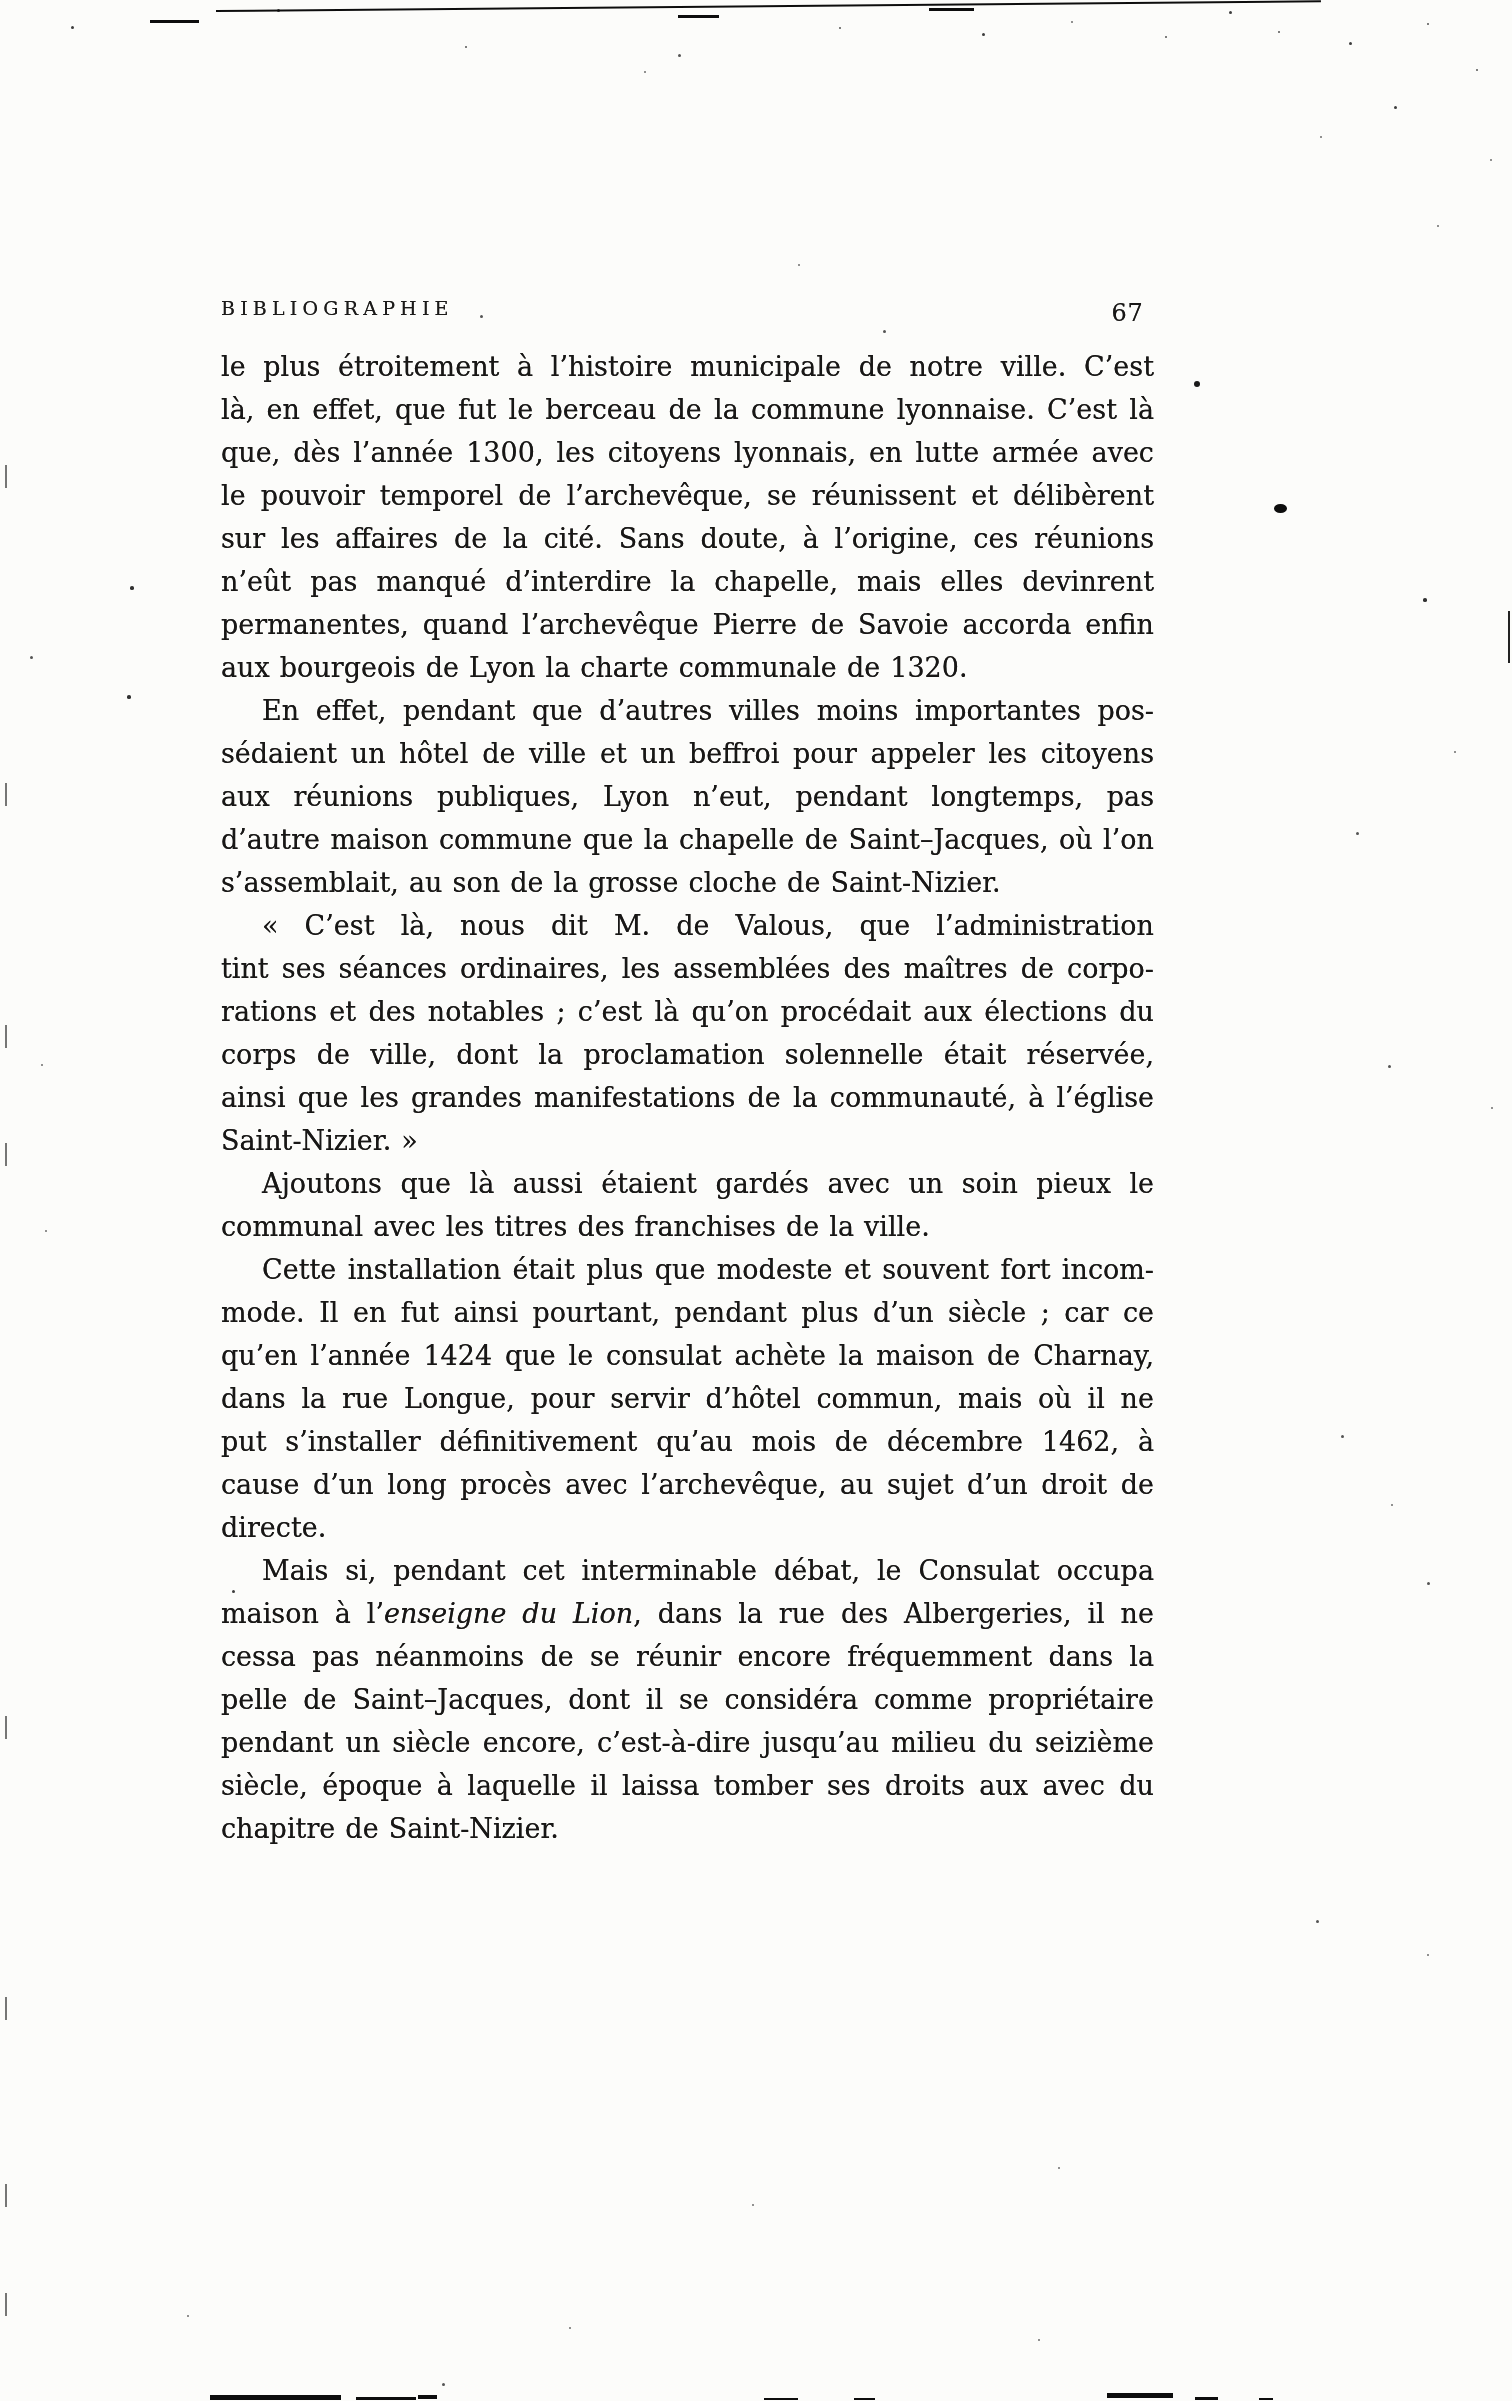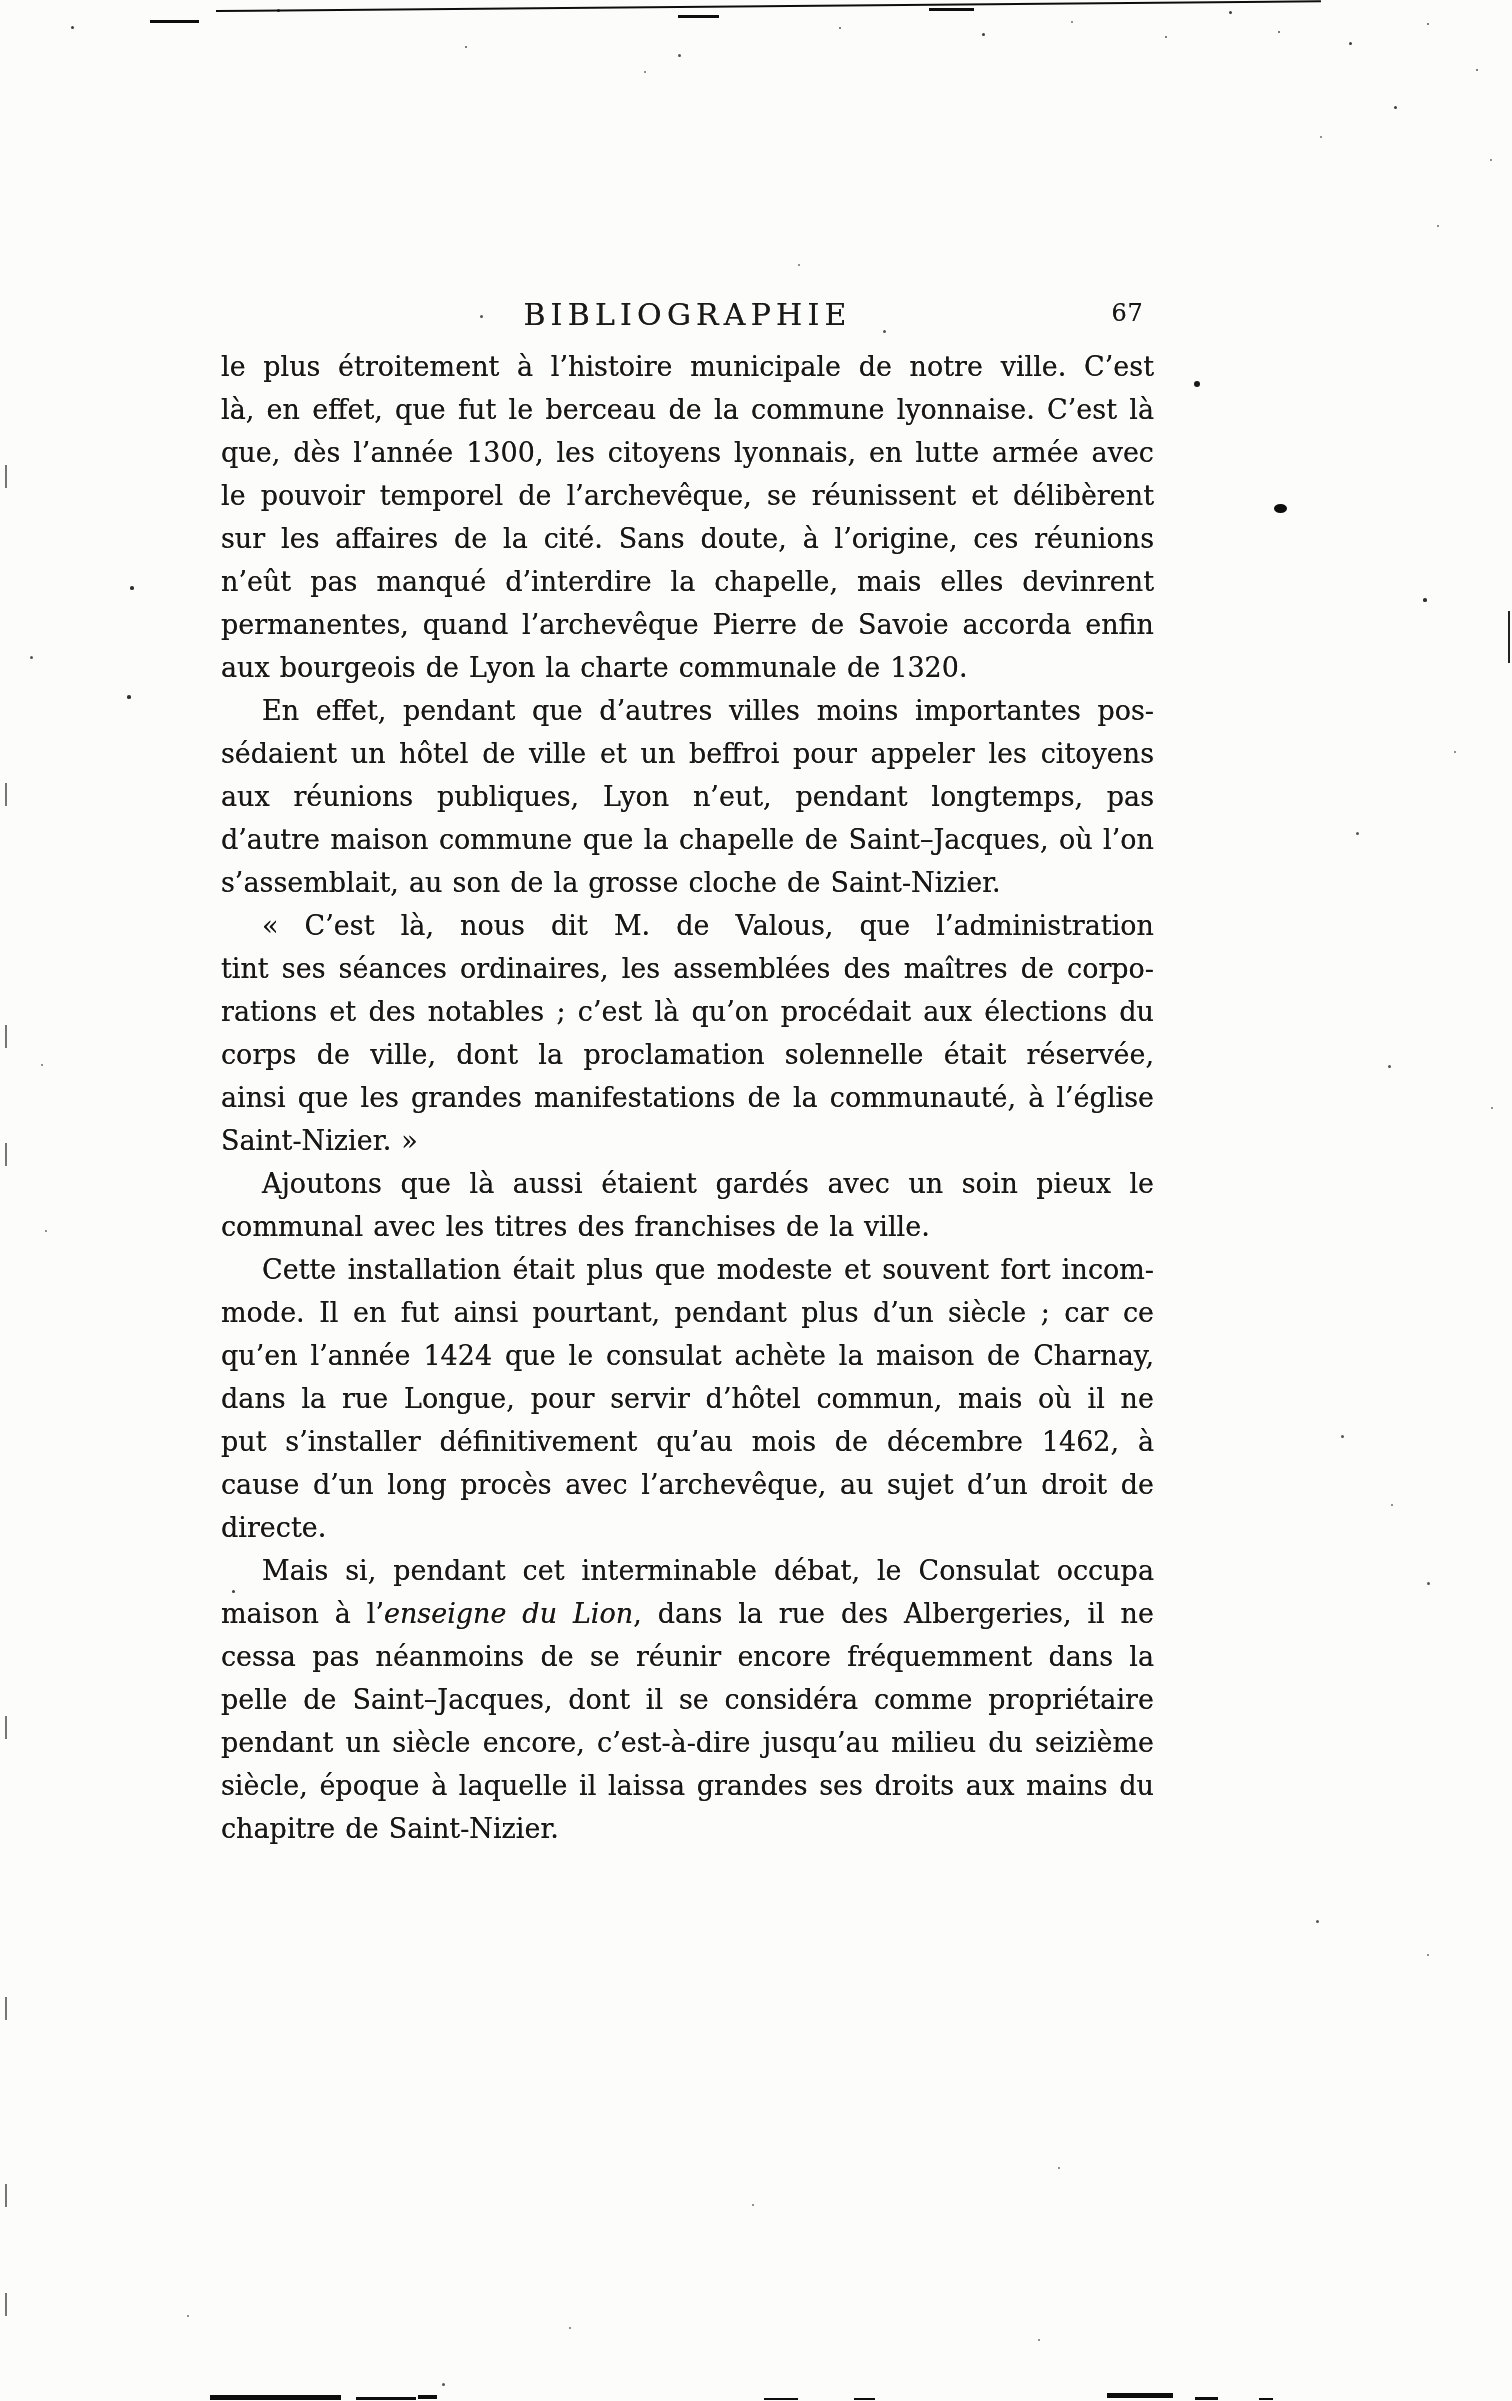--- a/index.html
+++ b/index.html
@@ -9,22 +9,22 @@
     background:#fcfcfa;
     overflow:hidden;
     font-family:"DejaVu Serif","Liberation Serif",serif;
     color:#181716;
   }
   
   .running-head{
     position:absolute;left:221px;top:297px;width:933px;height:37px;
   }
   .head-title{
-    display:block;text-align:center;
-    font-size:30px;letter-spacing:5.2px;
+    display:block;text-align:left;
+    font-size:19px;letter-spacing:5.2px;
     color:#1b1a19;
     text-shadow:0 0 0.5px rgba(20,18,16,.75);
   }
   .page-num{
     position:absolute;right:10.5px;top:1.5px;
     font-size:24px;letter-spacing:0.7px;
     text-shadow:0 0 0.5px rgba(20,18,16,.7);
   }
   
   .text-block{
@@ -88,21 +88,21 @@
       <div class="line">qu’en l’année 1424 que le consulat achète la maison de Charnay,</div>
       <div class="line">dans la rue Longue, pour servir d’hôtel commun, mais où il ne</div>
       <div class="line">put s’installer définitivement qu’au mois de décembre 1462, à</div>
       <div class="line">cause d’un long procès avec l’archevêque, au sujet d’un droit de</div>
       <div class="line last">directe.</div>
       <div class="line indent">Mais si, pendant cet interminable débat, le Consulat occupa suc-</div>
       <div class="line"><span>maison à l’</span><span class="it">enseigne du Lion</span><span>, dans la rue des Albergeries, il ne</span></div>
       <div class="line">cessa pas néanmoins de se réunir encore fréquemment dans la cha-</div>
       <div class="line">pelle de Saint–Jacques, dont il se considéra comme propriétaire</div>
       <div class="line">pendant un siècle encore, c’est-à-dire jusqu’au milieu du seizième</div>
-      <div class="line">siècle, époque à laquelle il laissa grandes ses droits aux mains du</div>
+      <div class="line">siècle, époque à laquelle il laissa tomber ses droits aux avec du</div>
       <div class="line last">chapitre de Saint-Nizier.</div>
     </div>
 
   <div id="artifacts">
       <div class="artifact edge-line-top" style="left: 216px; top: 9.7px; width: 1105px; height: 2.2px;"></div>
       <div class="artifact edge-dash" style="left: 150px; top: 20px; width: 49px; height: 3px;"></div>
       <div class="artifact edge-dash" style="left: 678px; top: 15px; width: 41px; height: 3px;"></div>
       <div class="artifact edge-dash" style="left: 929px; top: 7.5px; width: 45px; height: 3px;"></div>
       <div class="artifact speck" style="left: 71px; top: 26px; width: 3px; height: 3px; opacity: 0.8;"></div>
       <div class="artifact speck" style="left: 277px; top: 9px; width: 3px; height: 3px; opacity: 0.8;"></div>

